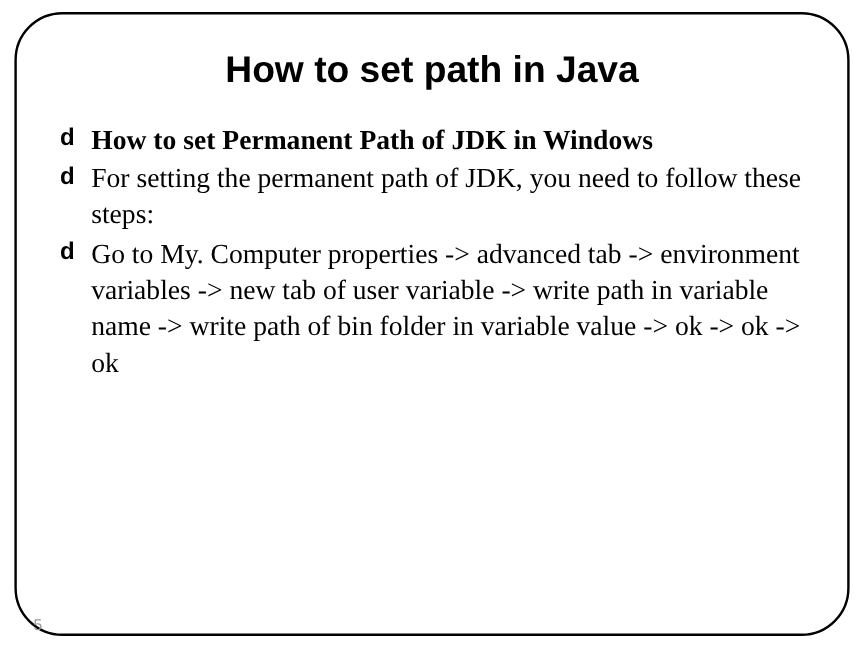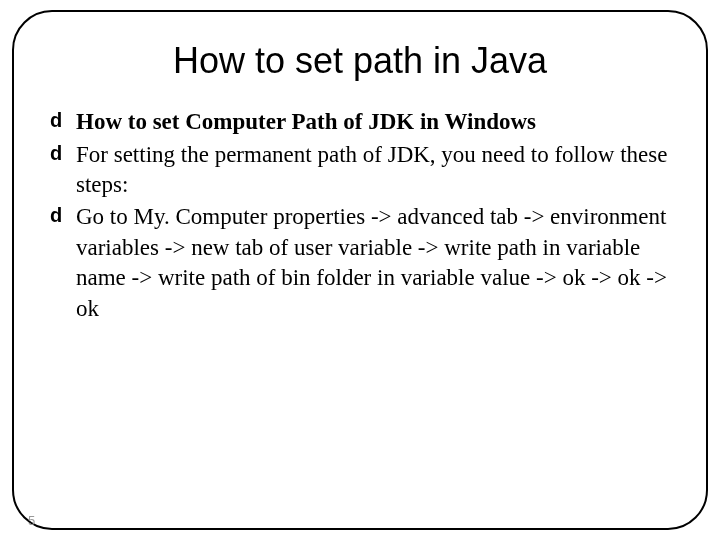--- a/index.html
+++ b/index.html
@@ -20,22 +20,22 @@
     top: 10px;
     left: 12px;
     right: 12px;
     bottom: 10px;
     border: 2px solid #000;
     border-radius: 40px;
     padding: 22px 36px 28px 36px;
   }
   .title {
     font-family: Arial, Helvetica, sans-serif;
-    font-weight: normal;
-    font-size: 36px;
+    font-weight: bold;
+    font-size: 31px;
     color: #000;
     text-align: center;
     line-height: 1.15;
     margin: 6px 0 26px 0;
   }
   .body-list {
     list-style: none;
     font-family: "Times New Roman", Times, serif;
     font-size: 23px;
     color: #000;
@@ -68,21 +68,21 @@
 </style>
 </head>
 <body>
 
 <div class="slide">
   <div class="frame">
     <h1 class="title">How to set path in Java</h1>
     <ul class="body-list">
       <li>
         <span class="bullet">d</span>
-        <span class="bold">How to set Computer Path of JDK in Windows</span>
+        <span class="bold">How to set Permanent Path of JDK in Windows</span>
       </li>
       <li>
         <span class="bullet">d</span>
         <span>For setting the permanent path of JDK, you need to follow these steps:</span>
       </li>
       <li>
         <span class="bullet">d</span>
         <span>Go to My. Computer properties -&gt; advanced tab -&gt; environment variables -&gt; new tab of user variable -&gt; write path in variable name -&gt; write path of bin folder in variable value -&gt; ok -&gt; ok -&gt; ok</span>
       </li>
     </ul>

